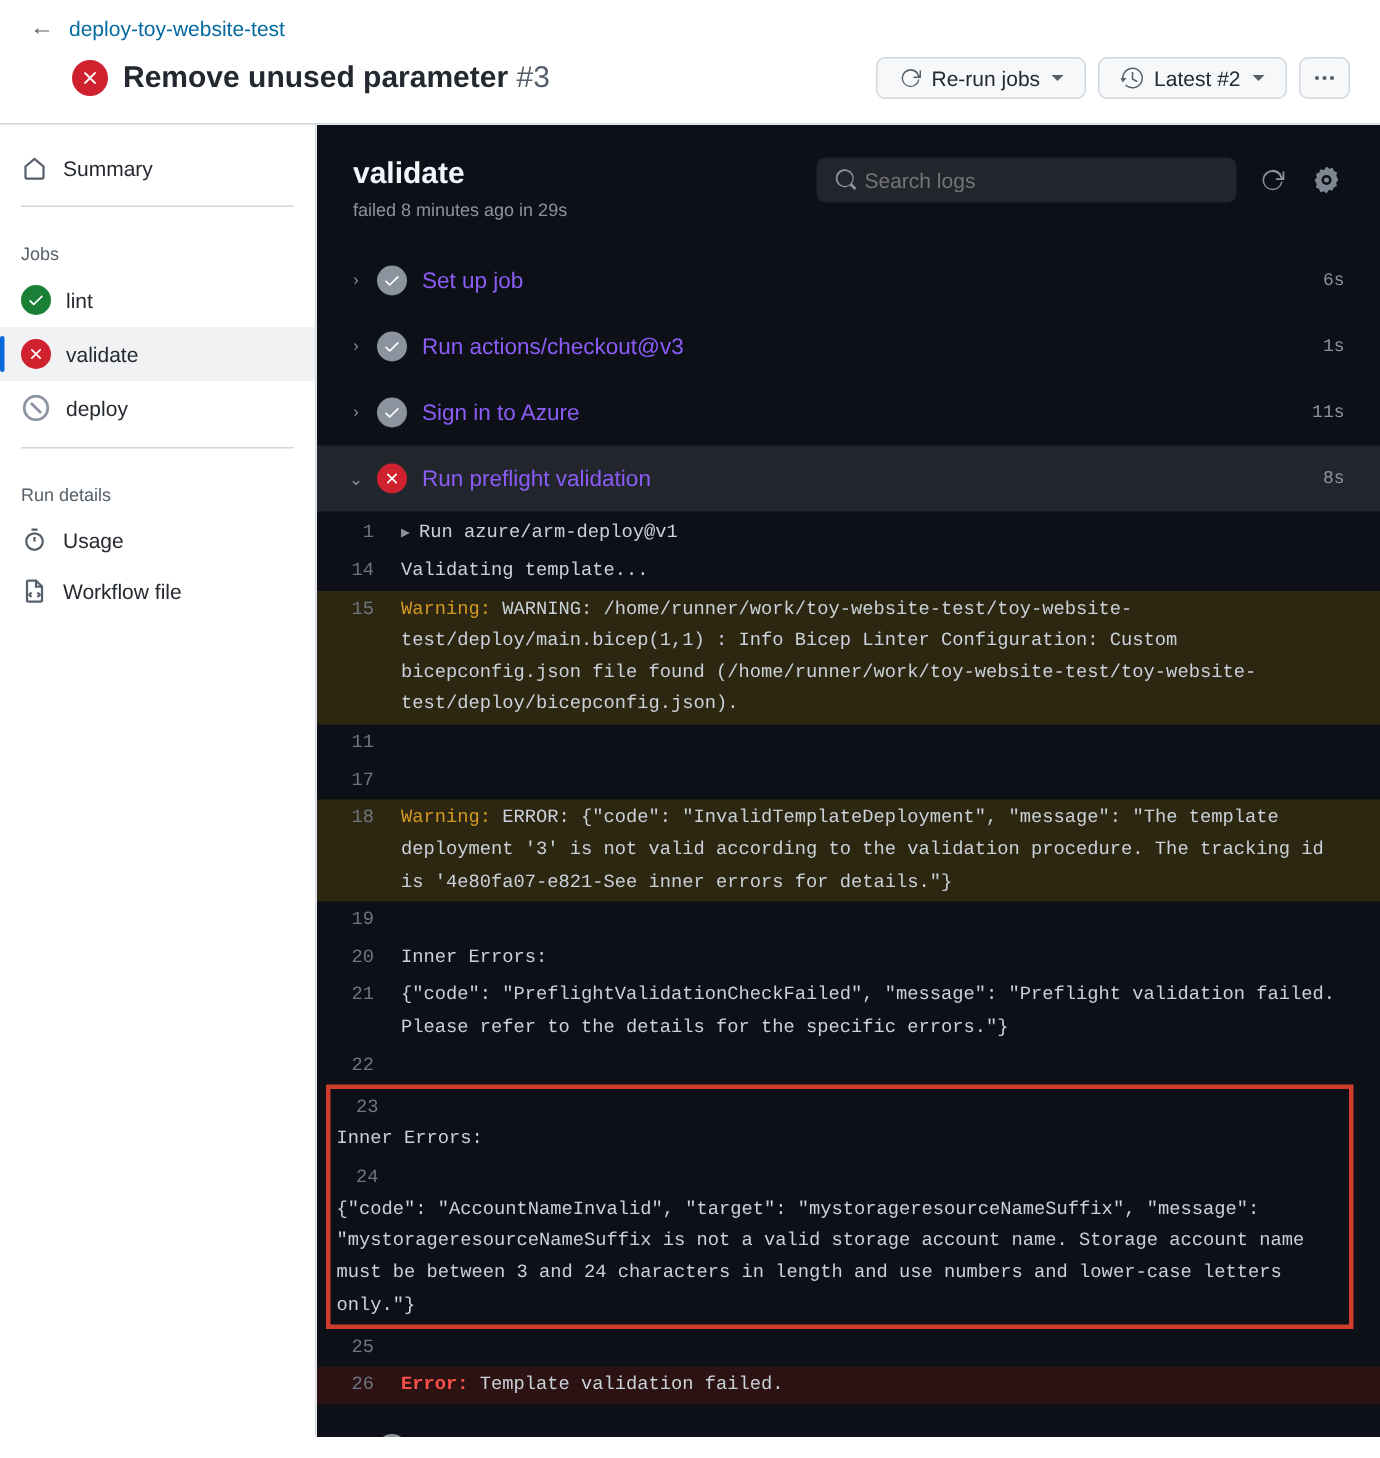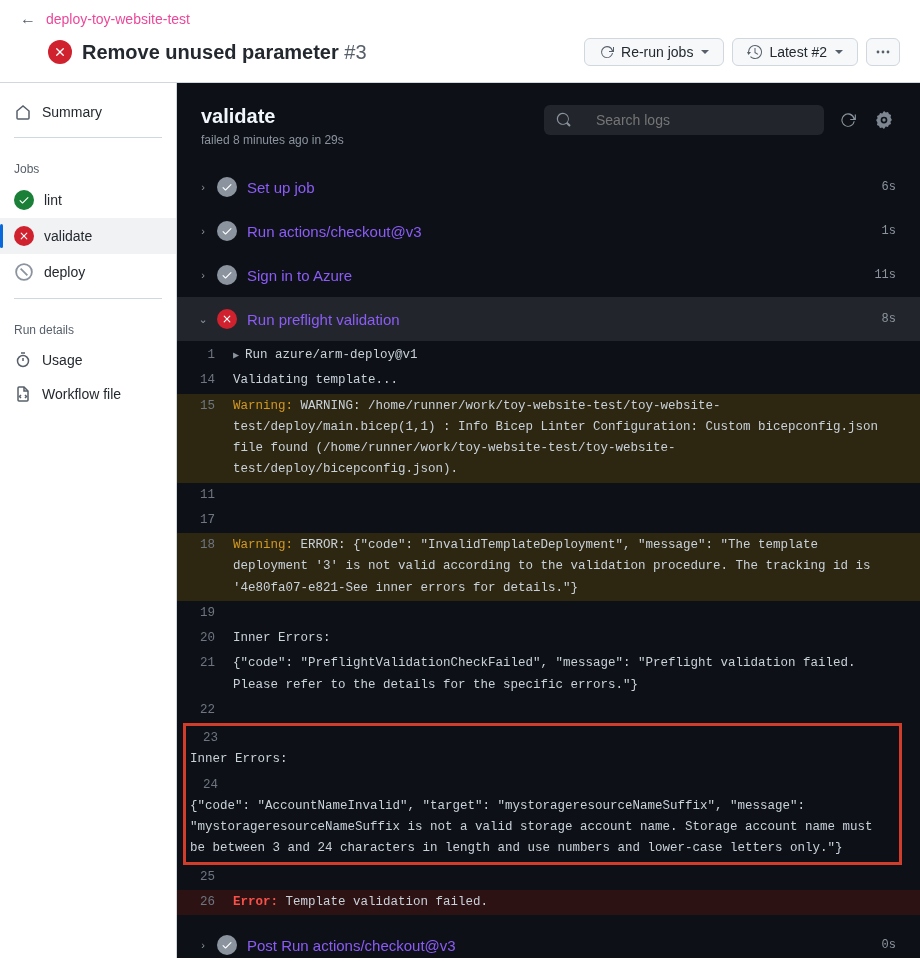--- a/index.html
+++ b/index.html
@@ -1,53 +1,53 @@
 <!DOCTYPE html>
 <html><head>
 <meta charset="utf-8">
 <style>
   * { box-sizing: border-box; margin: 0; padding: 0; }
   body { font-family: -apple-system, BlinkMacSystemFont, "Segoe UI", Helvetica, Arial, sans-serif; font-size: 14px; color: #24292f; background: #fff; width: 920px; height: 972px; overflow: hidden; }
 
   .top-bar { display:flex; align-items:center; padding:10px 20px 6px 20px; gap:10px; }
   .back-arrow { color:#57606a; cursor:pointer; font-size:16px; }
-  .breadcrumb-link { color:#ec4899; font-size:14px; }
+  .breadcrumb-link { color:#0369a1; font-size:14px; }
 
   .header-row { display:flex; align-items:center; justify-content:space-between; padding:4px 20px 16px 20px; }
   .header-left { display:flex; align-items:center; gap:10px;margin-left:28px; }
   .icon-circle { width:24px; height:24px; border-radius:50%; display:flex; align-items:center; justify-content:center; color:#fff; font-weight:bold; flex-shrink:0; }
   .icon-red { background:#cf222e; }
   .icon-green { background:#1a7f37; }
   .icon-grey { background:#8b949e; }
   .title-h1 { font-size:20px; font-weight:600; }
   .title-num { color:#57606a; font-weight:400; }
 
   .header-right { display:flex; gap:8px; }
   .btn { display:flex; align-items:center; gap:6px; padding:5px 14px; border:1px solid #d0d7de; border-radius:6px; background:#f6f8fa; font-size:14px; cursor:pointer; color:#24292f; }
   .btn svg { flex-shrink:0; }
   .kebab-btn { width:34px; justify-content:center; padding:5px 0; }
   .caret { display:inline-block; border-left:4px solid transparent; border-right:4px solid transparent; border-top:4px solid #57606a; margin-left:2px; }
 
   .main { display:flex; height:calc(100% - 96px); }
-  .sidebar { width:177px; border-right:1px solid #d0d7de; padding-top:12px; border-top:1px solid #d0d7de;}
+  .sidebar { width:211px; border-right:1px solid #d0d7de; padding-top:12px; border-top:1px solid #d0d7de;}
   .content { flex:1; background:#0d1117; color:#c9d1d9; overflow:auto; font-size:13px; border-top:1px solid #d0d7de;}
 
   .sb-item { display:flex; align-items:center; gap:10px; padding:8px 14px; cursor:pointer; }
   .sb-item.active { background:#f1f2f4; position:relative; }
   .sb-item.active::before { content:""; position:absolute; left:0; top:6px; bottom:6px; width:3px; background:#0969da; border-radius:2px; }
   .sb-heading { padding:16px 14px 6px 14px; font-size:12px; color:#57606a; }
   .sb-divider { border-top:1px solid #d0d7de; margin:8px 14px; }
   .sb-icon { width:18px; height:18px; display:flex; align-items:center; justify-content:center; color:#57606a; }
   .status-icon { width:20px; height:20px; }
 
   .content-header { display:flex; align-items:flex-start; justify-content:space-between; padding:22px 24px 18px 24px; }
   .ch-title { font-size:20px; font-weight:600; color:#f0f6fc; }
   .ch-sub { font-size:12px; color:#8b949e; margin-top:5px; }
   .ch-right { display:flex; align-items:center; gap:12px; }
-  .search-box { display:flex; align-items:center; gap:24px; background:#22262c; border-radius:6px; padding:7px 12px; width:280px; }
+  .search-box { display:flex; align-items:center; gap:4px; background:#22262c; border-radius:6px; padding:7px 12px; width:280px; }
   .search-box input { background:transparent; border:none; outline:none; color:#c9d1d9; flex:1; font-size:14px; }
   .icon-btn { width:24px; height:24px; display:flex; align-items:center; justify-content:center; cursor:pointer; color:#8b949e; }
 
   .step-row { display:flex; align-items:center; padding:12px 24px 12px 18px; cursor:pointer; }
   .step-row.expanded { background:#22262c; }
   .step-chevron { width:16px; text-align:center; color:#8b949e; margin-right:6px; font-size:11px;}
   .step-status { width:20px; height:20px; margin-right:10px; }
   .step-name { flex:1; color:#8b5cf6; font-size:15px; }
   .step-time { color:#8b949e; font-size:12px; font-family: SFMono-Regular,Consolas,"Liberation Mono",Menlo,monospace;}
 

